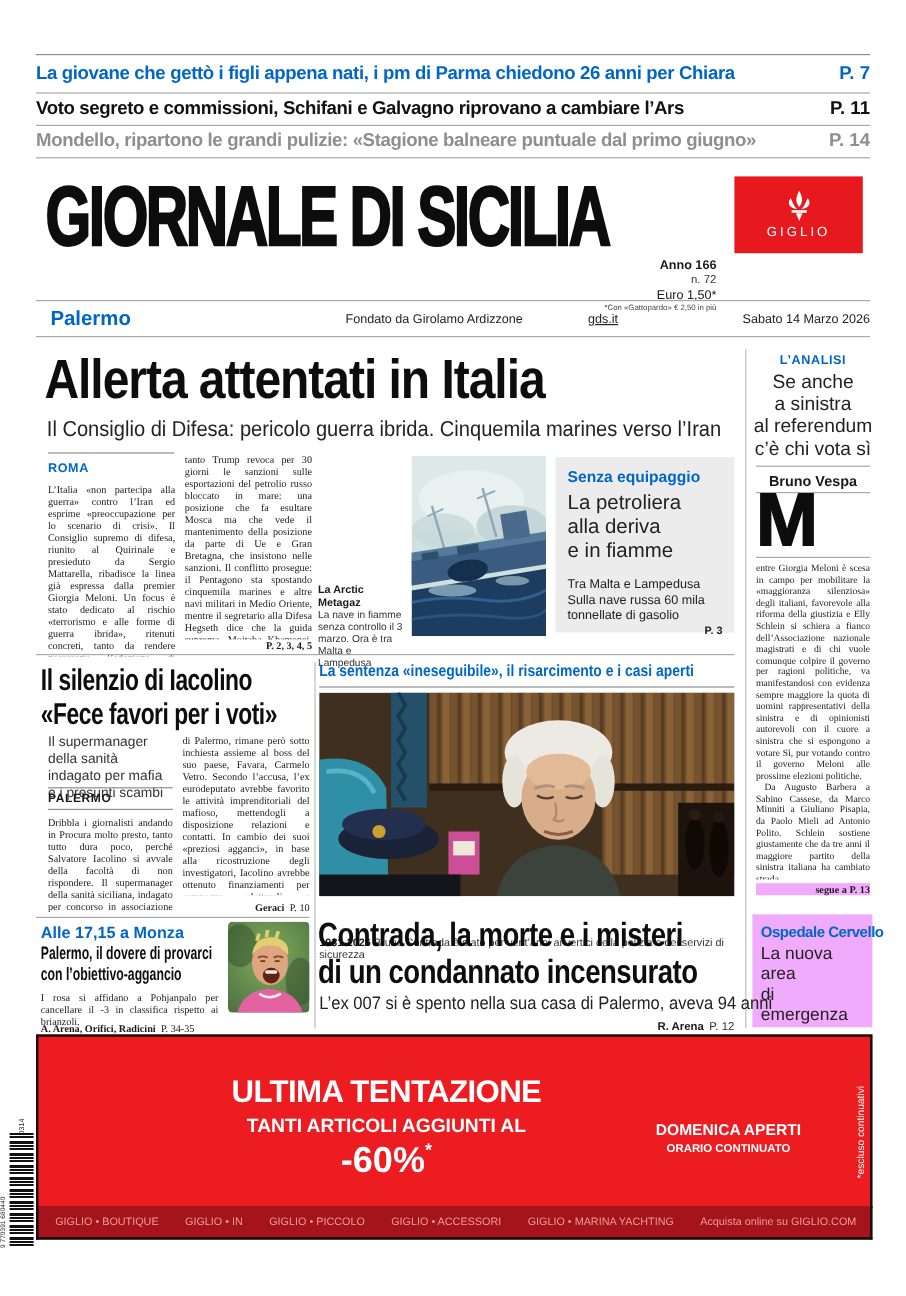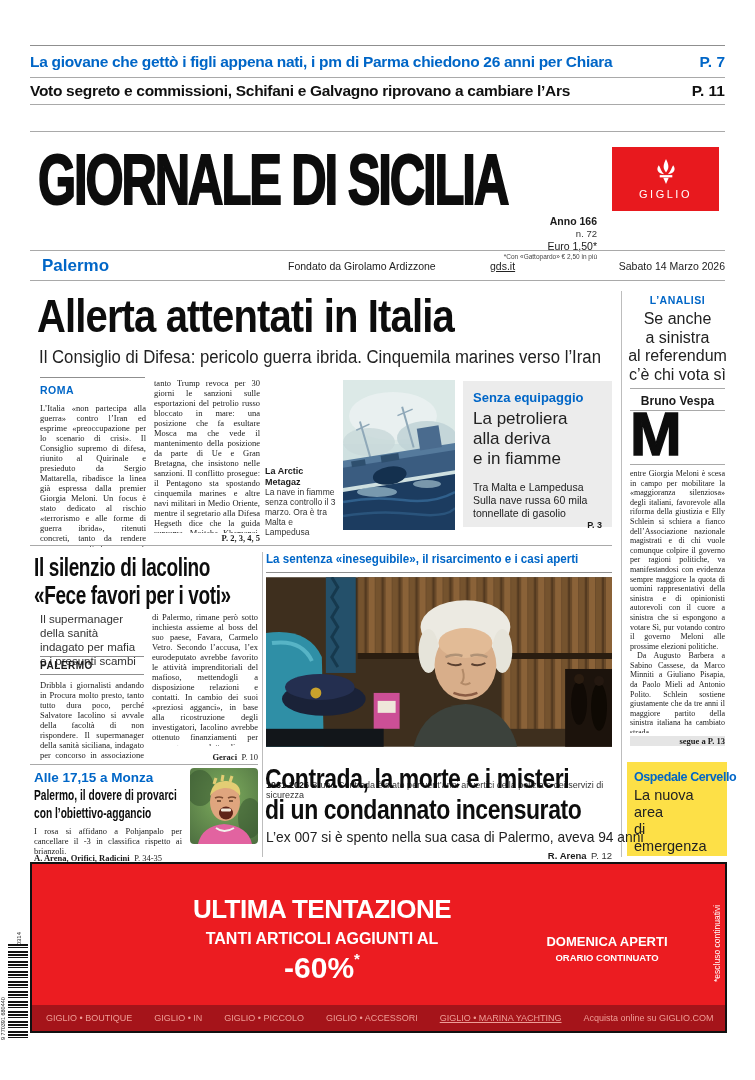--- a/index.html
+++ b/index.html
@@ -27,20 +27,24 @@
   <div class="r" style="left:30px;top:46px;width:695px;height:31px;display:flex;align-items:center;">
     <span class="b blue" style="font-size:15.5px;letter-spacing:-0.3px;">La giovane che gettò i figli appena nati, i pm di Parma chiedono 26 anni per Chiara</span>
     <span class="b blue" style="margin-left:auto;font-size:15.5px;">P. 7</span>
   </div>
   <div class="hl" style="left:30px;top:77px;width:695px;"></div>
   <div class="r" style="left:30px;top:78px;width:695px;height:26px;display:flex;align-items:center;">
     <span class="b" style="font-size:15.5px;letter-spacing:-0.3px;color:#111;">Voto segreto e commissioni, Schifani e Galvagno riprovano a cambiare l’Ars</span>
     <span class="b" style="margin-left:auto;font-size:15.5px;color:#111;">P. 11</span>
   </div>
   <div class="hl" style="left:30px;top:104px;width:695px;"></div>
+  <div class="r" style="left:30px;top:105px;width:695px;height:26px;display:flex;align-items:center;">
+    <span class="b gray" style="font-size:15.5px;letter-spacing:-0.3px;">Mondello, ripartono le grandi pulizie: «Stagione balneare puntuale dal primo giugno»</span>
+    <span class="b gray" style="margin-left:auto;font-size:15.5px;">P. 14</span>
+  </div>
   <div class="hl" style="left:30px;top:131px;width:695px;"></div>
 
   <div class="r" style="left:38px;top:140px;width:600px;height:75px;">
     <span class="cond b" style="font-size:70px;letter-spacing:-3px;transform:scaleX(.70);color:#0d0d0d;-webkit-text-stroke:2px #0d0d0d;">GIORNALE DI SICILIA</span>
   </div>
 
   <div class="r" style="left:612px;top:147px;width:107px;height:64px;background:#e8191e;display:flex;flex-direction:column;align-items:center;justify-content:center;">
     <span>
       <svg width="22" height="27" viewBox="0 0 24 30">
         <path d="M12 1 C9 7 8 11 12 16 C16 11 15 7 12 1Z" fill="#fff"></path>
@@ -104,21 +108,21 @@
         <rect x="40" y="73" width="18" height="7" fill="#2e4f6e"></rect>
         <ellipse cx="46" cy="94" rx="17" ry="9" fill="#14304e"></ellipse>
       </g>
       <path d="M0 112 L112 94 L112 150 L0 150 Z" fill="#1c3c60"></path>
       <path d="M0 122 Q30 116 60 120 T112 112" stroke="#30608c" stroke-width="2.5" fill="none"></path>
       <path d="M0 136 Q36 130 70 134 T112 128" stroke="#2a547c" stroke-width="2.5" fill="none"></path>
       <ellipse cx="34" cy="112" rx="20" ry="5" fill="#9fc0d0" opacity=".7"></ellipse>
       <ellipse cx="84" cy="104" rx="14" ry="4" fill="#b8d4de" opacity=".6"></ellipse>
     </svg>
   </div>
-  <div class="r" style="left:265px;top:466px;width:74px;line-height:1.18;">
+  <div class="r" style="left:265px;top:486px;width:74px;line-height:1.18;">
     <div class="b" style="font-size:9px;">La Arctic Metagaz</div>
     <div style="font-size:8.5px;color:#333;">La nave in fiamme senza controllo il 3 marzo. Ora è tra Malta e Lampedusa</div>
   </div>
 
   <div class="r" style="left:463px;top:381px;width:149px;height:146px;background:#ececec;box-sizing:border-box;padding:9px 10px;">
     <div class="kick" style="font-size:13px;">Senza equipaggio</div>
     <div style="font-size:17px;line-height:20px;color:#222;margin-top:4px;">
       <span style="display:block;">La petroliera</span>
       <span style="display:block;">alla deriva</span>
       <span style="display:block;">e in fiamme</span>
@@ -136,23 +140,23 @@
   </div>
   <div class="hl" style="left:630px;top:388px;width:95px;"></div>
   <div class="r ctr b" style="left:630px;top:394px;width:95px;font-size:12px;">Bruno Vespa</div>
   <div class="hl" style="left:630px;top:410px;width:95px;"></div>
   <div class="r b" style="left:630px;top:406px;width:95px;font-size:62px;line-height:56px;color:#0d0d0d;-webkit-text-stroke:1.5px #0d0d0d;">M</div>
   <div class="hl" style="left:630px;top:464px;width:95px;"></div>
   <div class="r clip" style="left:630px;top:469px;width:95px;height:264px;">
     <div class="serif" style="font-size:8px;line-height:9.6px;">entre Giorgia Meloni è scesa in campo per mobilitare la «maggioranza silenziosa» degli italiani, favorevole alla riforma della giustizia e Elly Schlein si schiera a fianco dell’Associazione nazionale magistrati e di chi vuole comunque colpire il governo per ragioni politiche, va manifestandosi con evidenza sempre maggiore la quota di uomini rappresentativi della sinistra e di opinionisti autorevoli con il cuore a sinistra che si espongono a votare Sì, pur votando contro il governo Meloni alle prossime elezioni politiche.</div>
     <div class="serif" style="font-size:8px;line-height:9.6px;text-indent:7px;">Da Augusto Barbera a Sabino Cassese, da Marco Minniti a Giuliano Pisapia, da Paolo Mieli ad Antonio Polito. Schlein sostiene giustamente che da tre anni il maggiore partito della sinistra italiana ha cambiato strada.</div>
   </div>
-  <div class="r serif b" style="left:630px;top:736px;width:95px;font-size:8.5px;text-align:right;background:#e5e5e5;">segue a P. 13</div>
-
-  <div class="r" style="left:627px;top:762px;width:100px;height:94px;background:#fde047;box-sizing:border-box;padding:8px 7px;">
+  <div class="r serif b" style="left:630px;top:736px;width:95px;font-size:8.5px;text-align:right;background:#f0abfc;">segue a P. 13</div>
+
+  <div class="r" style="left:627px;top:762px;width:100px;height:94px;background:#f0abfc;box-sizing:border-box;padding:8px 7px;">
     <div class="kick" style="font-size:12.5px;letter-spacing:-0.4px;white-space:nowrap;">Ospedale Cervello</div>
     <div style="font-size:14.5px;line-height:17px;color:#222;margin-top:3px;">
       <span style="display:block;">La nuova area</span>
       <span style="display:block;">di emergenza</span>
     </div>
     <div style="text-align:right;margin-top:4px;">
       <span class="b" style="font-size:9px;">Fernandez</span>
       <span style="font-size:9px;color:#444;">P. 14</span>
     </div>
   </div>
@@ -288,21 +292,21 @@
       <div class="b" style="font-size:9.5px;margin-top:3px;">ORARIO CONTINUATO</div>
     </div>
     <div class="r" style="right:3px;top:28px;height:90px;writing-mode:vertical-rl;transform:rotate(180deg);color:#fff;font-size:8.5px;">*escluso continuativi</div>
   </div>
 
   <div class="r" style="left:30px;top:1005px;width:697px;height:28px;background:#a5141a;border:2px solid #111;border-top:none;box-sizing:border-box;display:flex;align-items:center;padding:0 14px;gap:22px;">
     <span style="color:#ef9d96;font-size:9px;white-space:nowrap;">GIGLIO • BOUTIQUE</span>
     <span style="color:#ef9d96;font-size:9px;white-space:nowrap;">GIGLIO • IN</span>
     <span style="color:#ef9d96;font-size:9px;white-space:nowrap;">GIGLIO • PICCOLO</span>
     <span style="color:#ef9d96;font-size:9px;white-space:nowrap;">GIGLIO • ACCESSORI</span>
-    <span style="color:#ef9d96;font-size:9px;white-space:nowrap;text-decoration:underline;">GIGLIO • MARINA YACHTING</span>
+    <span style="color:#ef9d96;font-size:9px;white-space:nowrap;">GIGLIO • MARINA YACHTING</span>
     <span style="color:#ef9d96;font-size:9px;white-space:nowrap;margin-left:auto;">Acquista online su GIGLIO.COM</span>
   </div>
 
   <div class="r" style="left:2px;top:930px;width:28px;height:120px;">
     <div style="position:absolute;left:14px;top:2px;writing-mode:vertical-rl;transform:rotate(180deg);font-size:6px;color:#222;">60314</div>
     <div style="position:absolute;left:6px;top:14px;width:20px;height:96px;background:repeating-linear-gradient(to bottom,#111 0 2px,#fff 2px 3px,#111 3px 4px,#fff 4px 7px,#111 7px 9px,#fff 9px 10px);"></div>
     <div style="position:absolute;left:-2px;top:14px;writing-mode:vertical-rl;transform:rotate(180deg);font-size:5.5px;color:#222;height:96px;">9 770391 680440</div>
   </div>
 
 </div>

